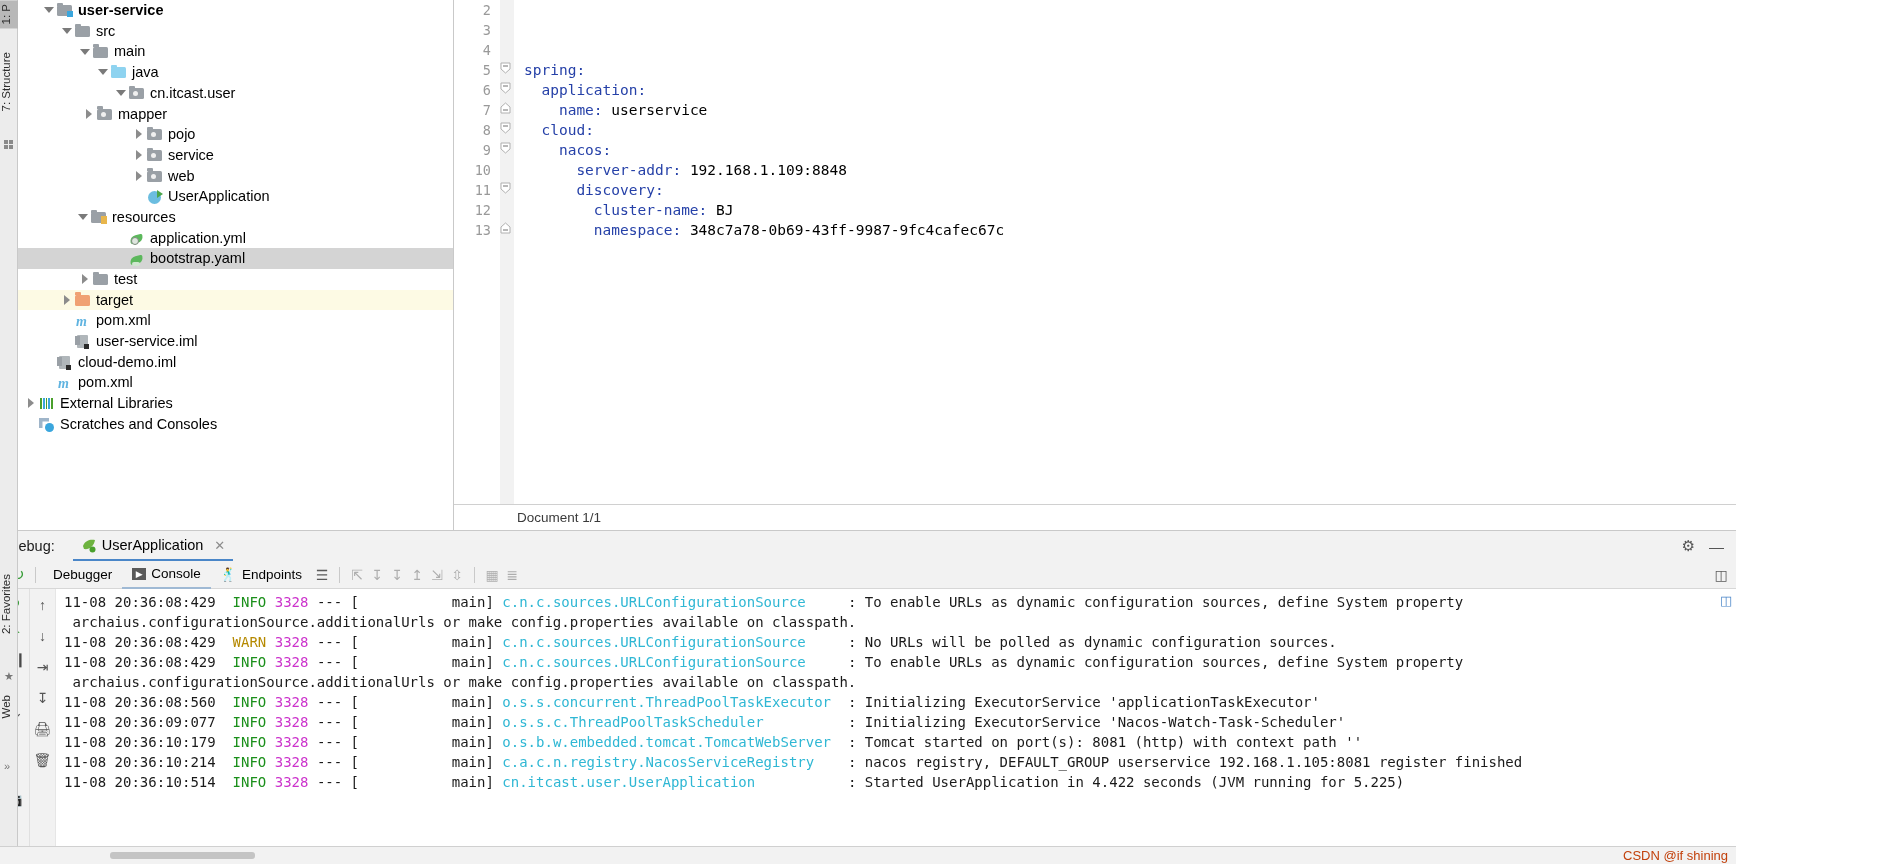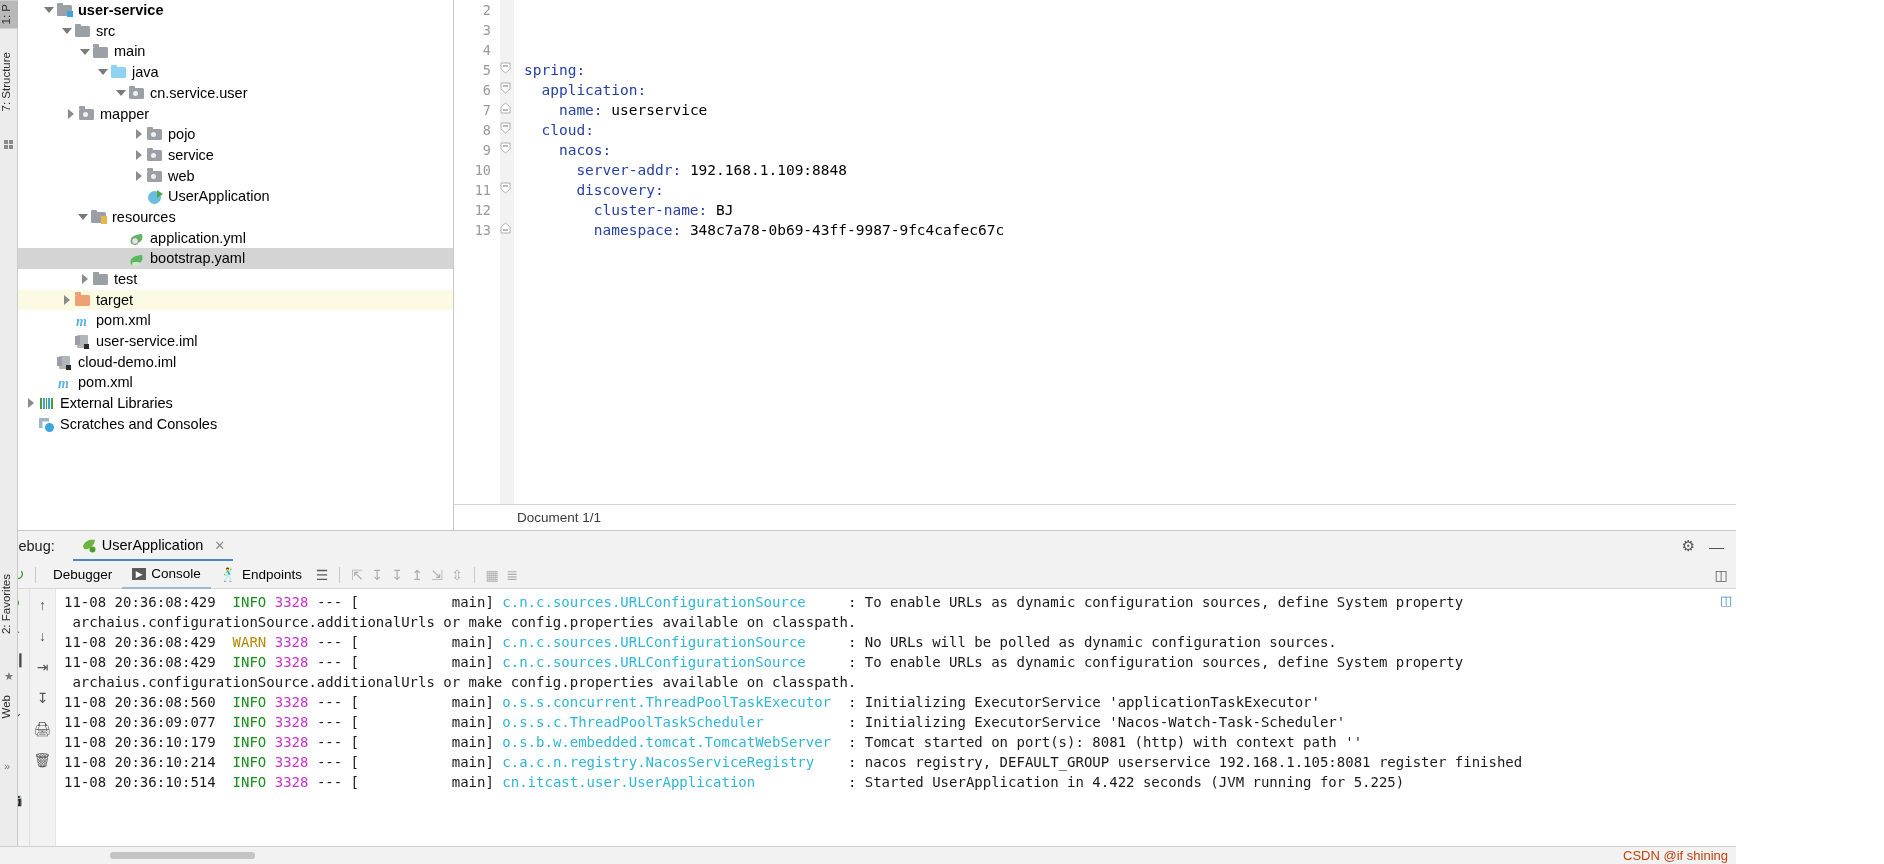--- a/index.html
+++ b/index.html
@@ -242,23 +242,23 @@
             </span>
             <span class="tlabel">java</span>
           </div>
           <div class="trow" style="padding-left: 96px;">
             <span class="twist open">
               <span></span>
             </span>
             <span class="ticon">
               <span class="ic-folder-pkg"></span>
             </span>
-            <span class="tlabel">cn.service.user</span>
-          </div>
-          <div class="trow" style="padding-left: 46px;">
+            <span class="tlabel">cn.itcast.user</span>
+          </div>
+          <div class="trow" style="padding-left: 64px;">
             <span class="twist closed">
               <span></span>
             </span>
             <span class="ticon">
               <span class="ic-folder-pkg"></span>
             </span>
             <span class="tlabel">mapper</span>
           </div>
           <div class="trow" style="padding-left: 114px;">
             <span class="twist closed">

